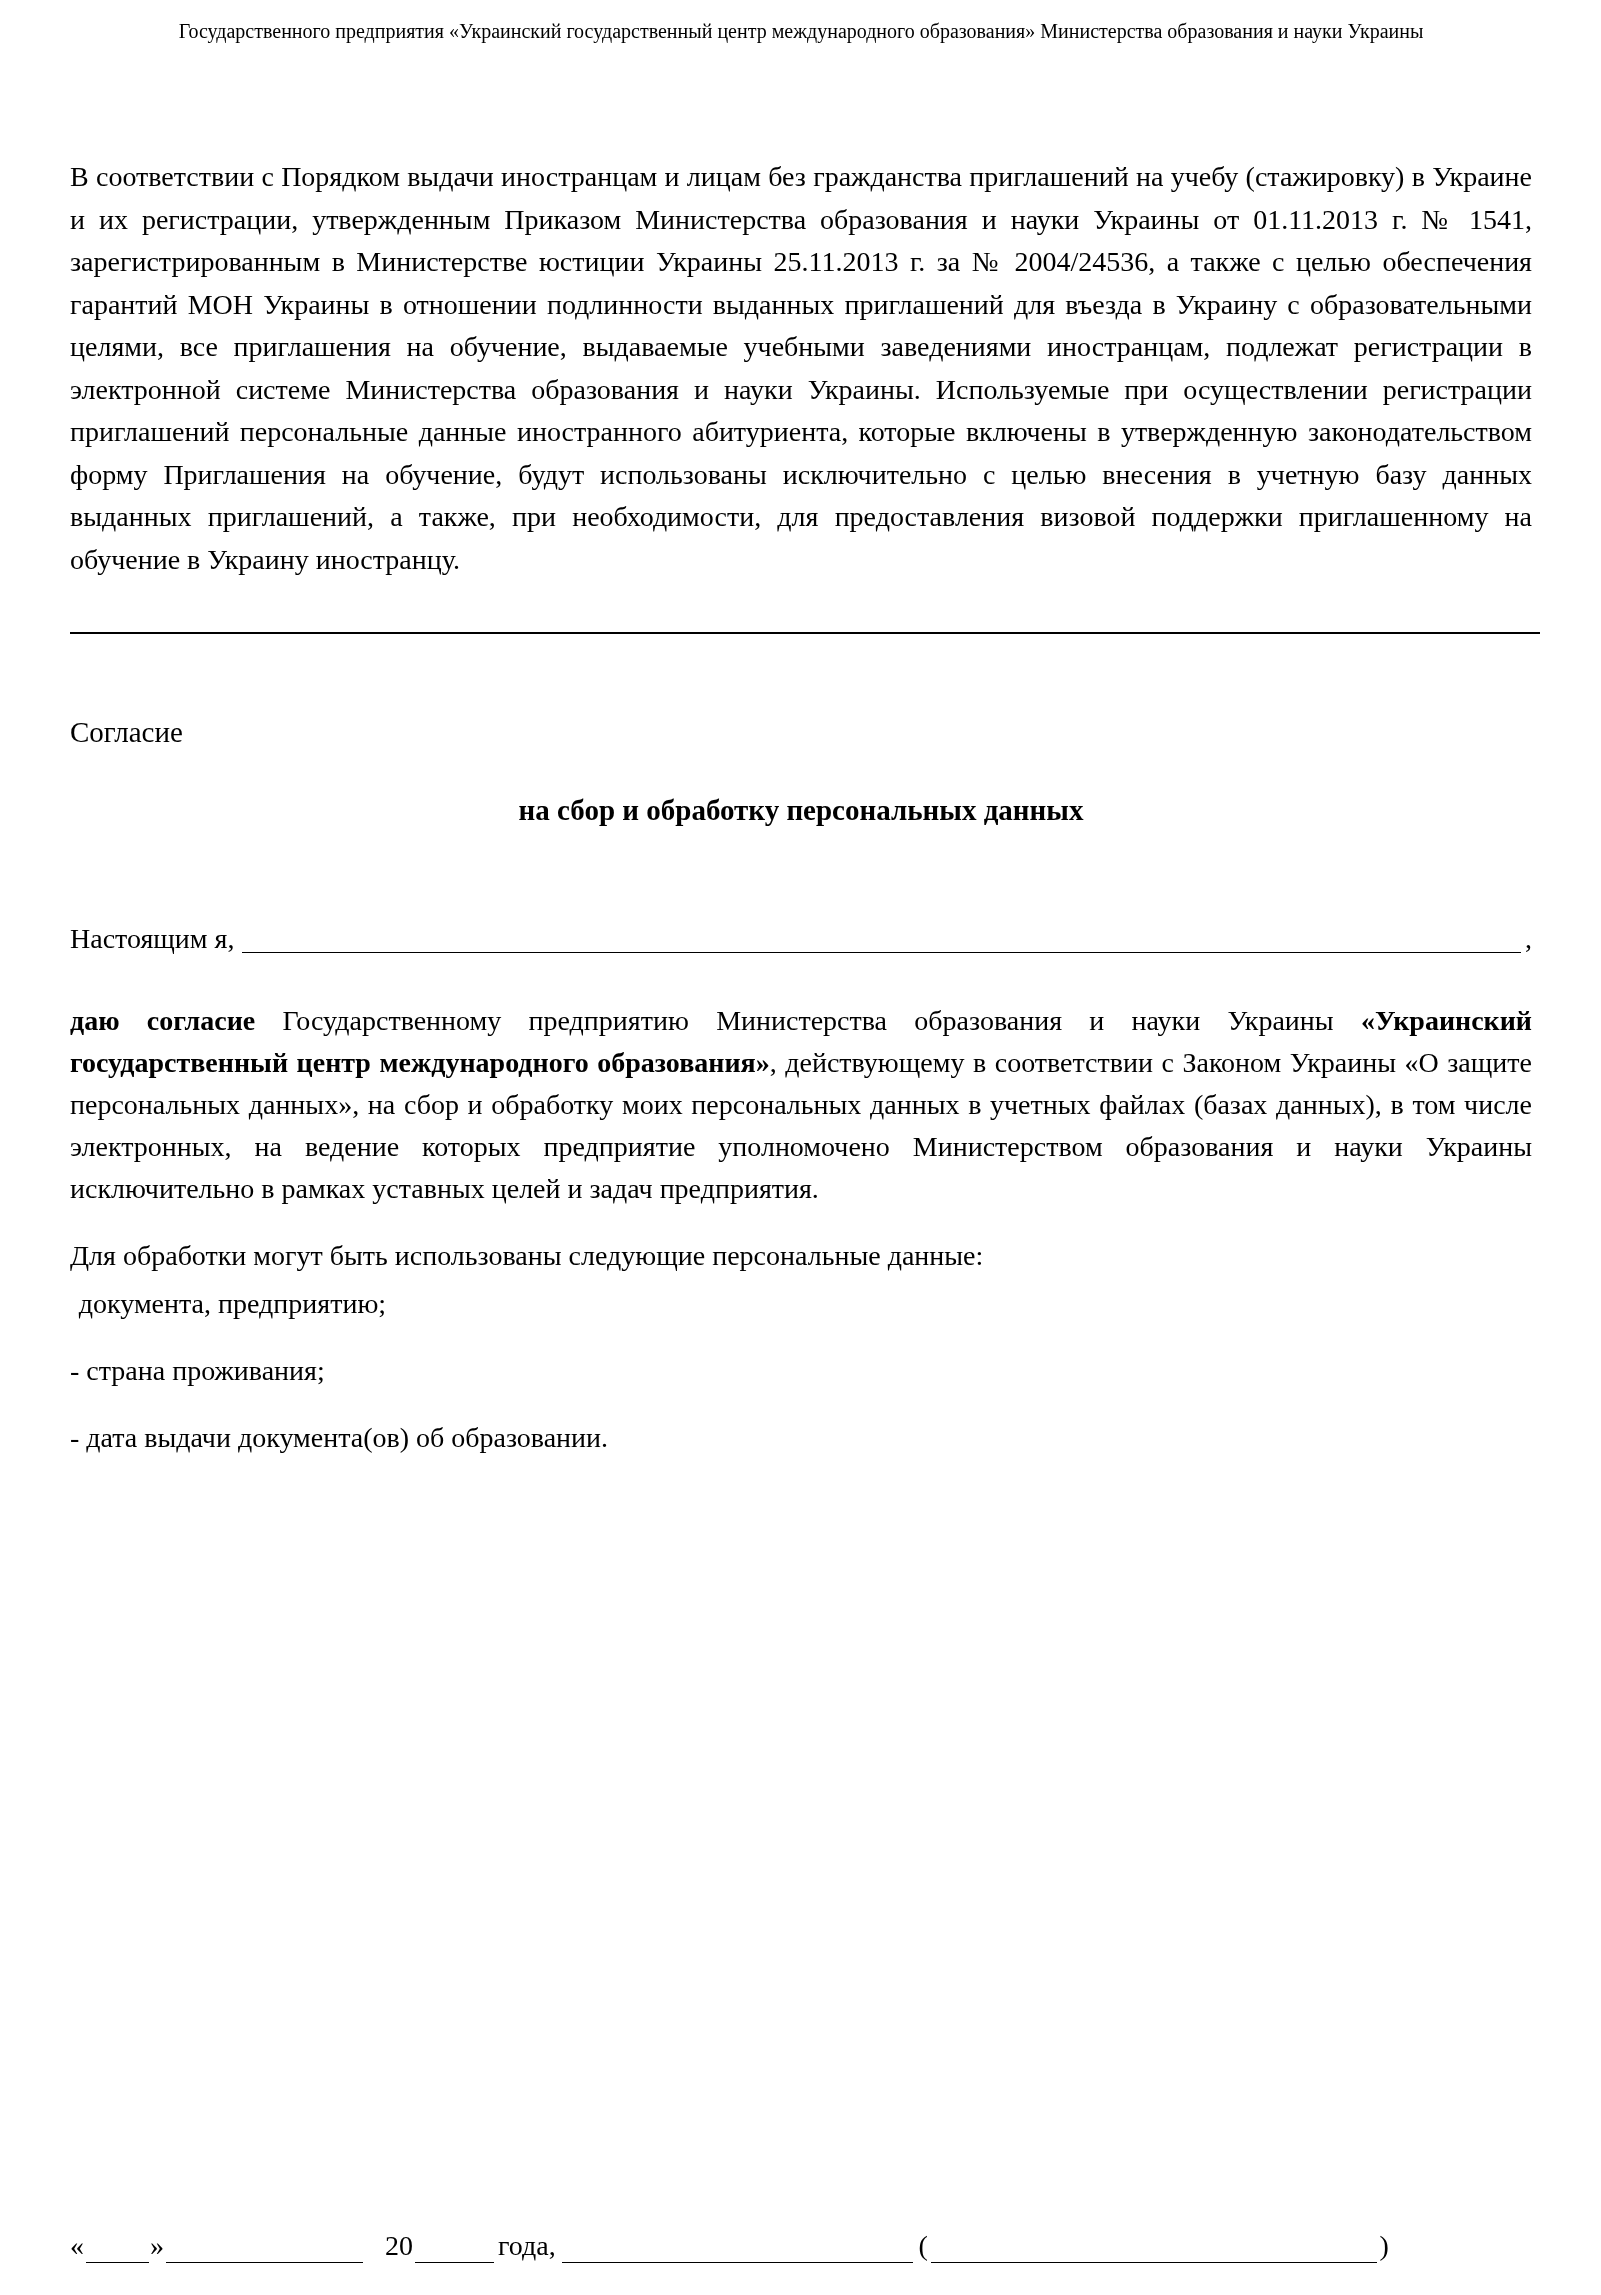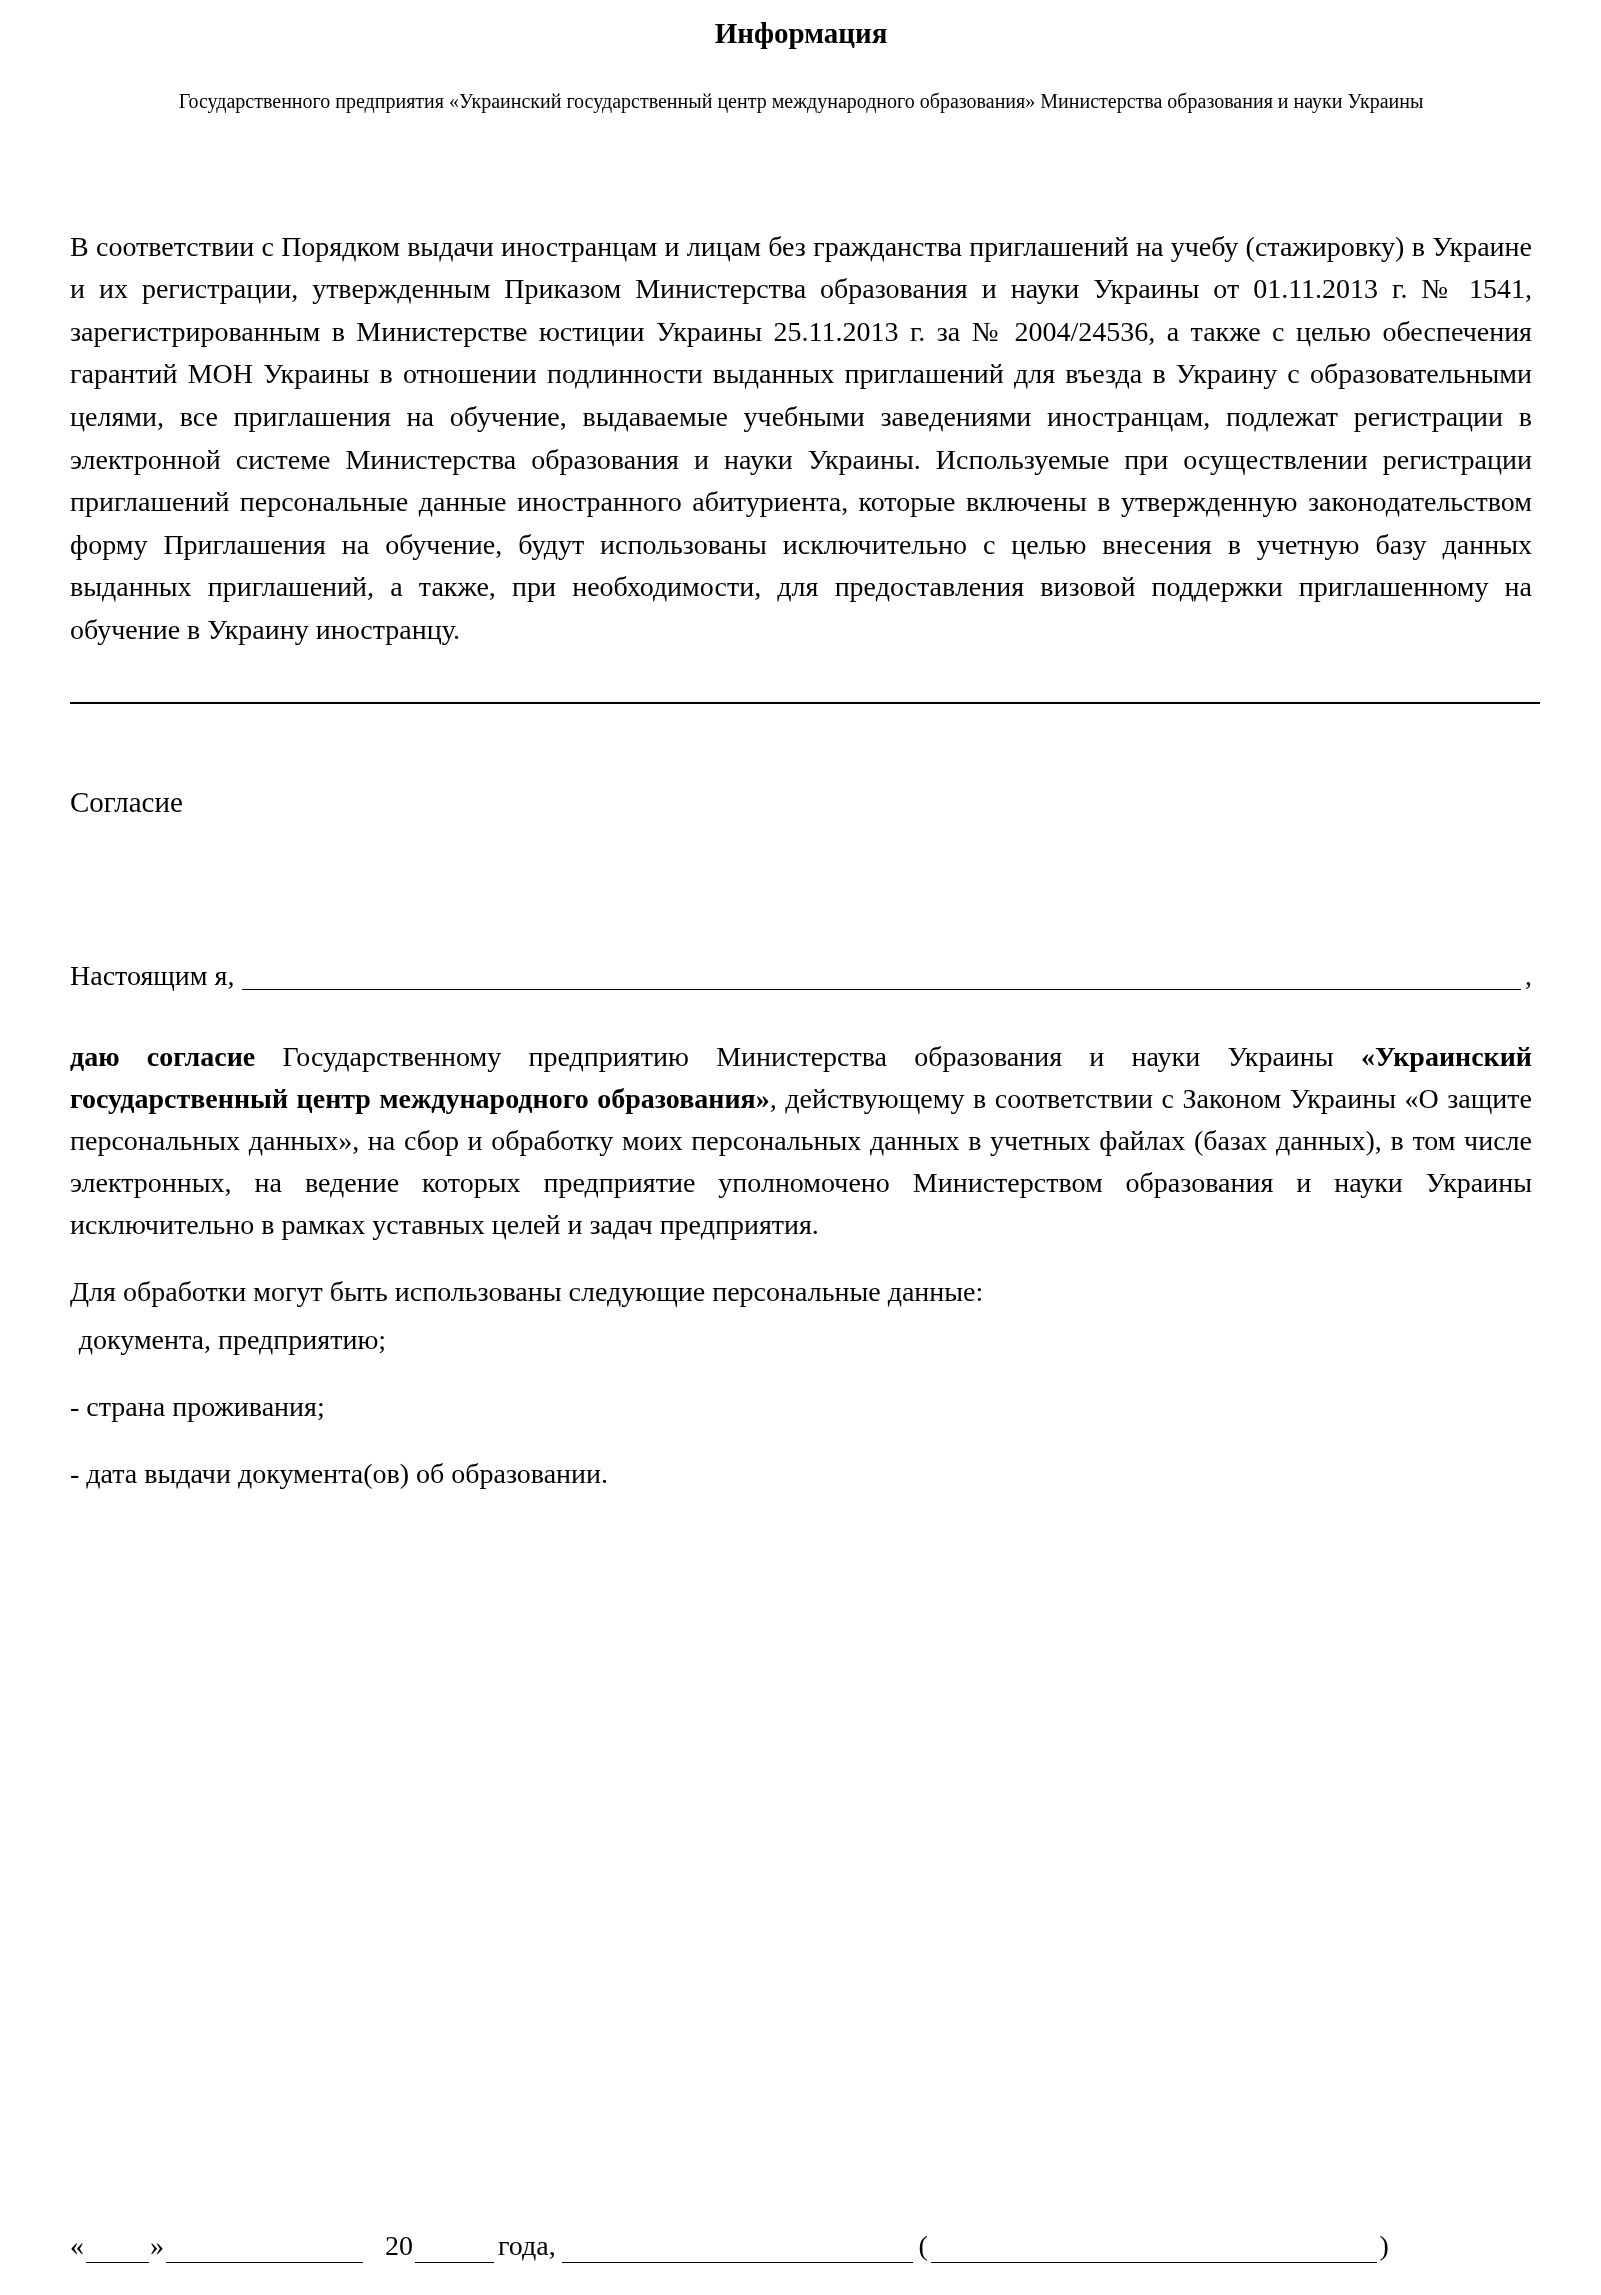--- a/index.html
+++ b/index.html
@@ -169,35 +169,35 @@
     position: absolute;
     left: 1179px;
   }
   .nowrap { white-space: nowrap; }
 </style>
 </head>
 <body>
 
 <div class="page">
 
-  <div class="doc-title">Информация</div>
 
   <div class="org-line">Государственного предприятия «Украинский государственный центр международного образования» Министерства образования и науки Украины</div>
 
   <div class="gap-1"></div>
 
   <p class="body-par">В соответствии с Порядком выдачи иностранцам и лицам без гражданства приглашений на учебу (стажировку) в Украине и их регистрации, утвержденным Приказом Министерства образования и науки Украины от 01.11.2013 г. № 1541, зарегистрированным в Министерстве юстиции Украины 25.11.2013 г. за № 2004/24536, а также с целью обеспечения гарантий МОН Украины в отношении подлинности выданных приглашений для въезда в Украину с образовательными целями, все приглашения на обучение, выдаваемые учебными заведениями  иностранцам, подлежат регистрации в электронной системе Министерства образования и науки Украины. Используемые при осуществлении регистрации приглашений персональные данные иностранного абитуриента, которые включены в утвержденную законодательством форму Приглашения на обучение, будут использованы исключительно с целью внесения в учетную базу данных выданных приглашений, а также, при необходимости, для предоставления визовой поддержки приглашенному на обучение в Украину иностранцу.</p>
 
   <div class="rule-wrap">
     <hr class="sep">
   </div>
 
   <div class="gap-2"></div>
 
   <div class="consent-title">Согласие</div>
+  <div class="consent-sub">на сбор и обработку персональных данных</div>
 
   <div class="gap-3"></div>
 
   <div class="sig-intro">
     <span class="lbl">Настоящим я,</span>
     <span class="fill-line"></span>
     <span class="comma">,</span>
   </div>
 
   <p class="consent-par"><b class="strong">даю согласие</b><span> Государственному предприятию Министерства образования и науки Украины </span><b class="strong">«Украинский государственный центр международного образования»</b><span>, действующему в соответствии с Законом Украины «О защите персональных данных», на сбор и обработку моих персональных данных в  учетных файлах (базах данных), в том числе электронных, на ведение которых предприятие уполномочено Министерством образования и науки Украины исключительно в рамках уставных целей и задач предприятия.</span></p>

